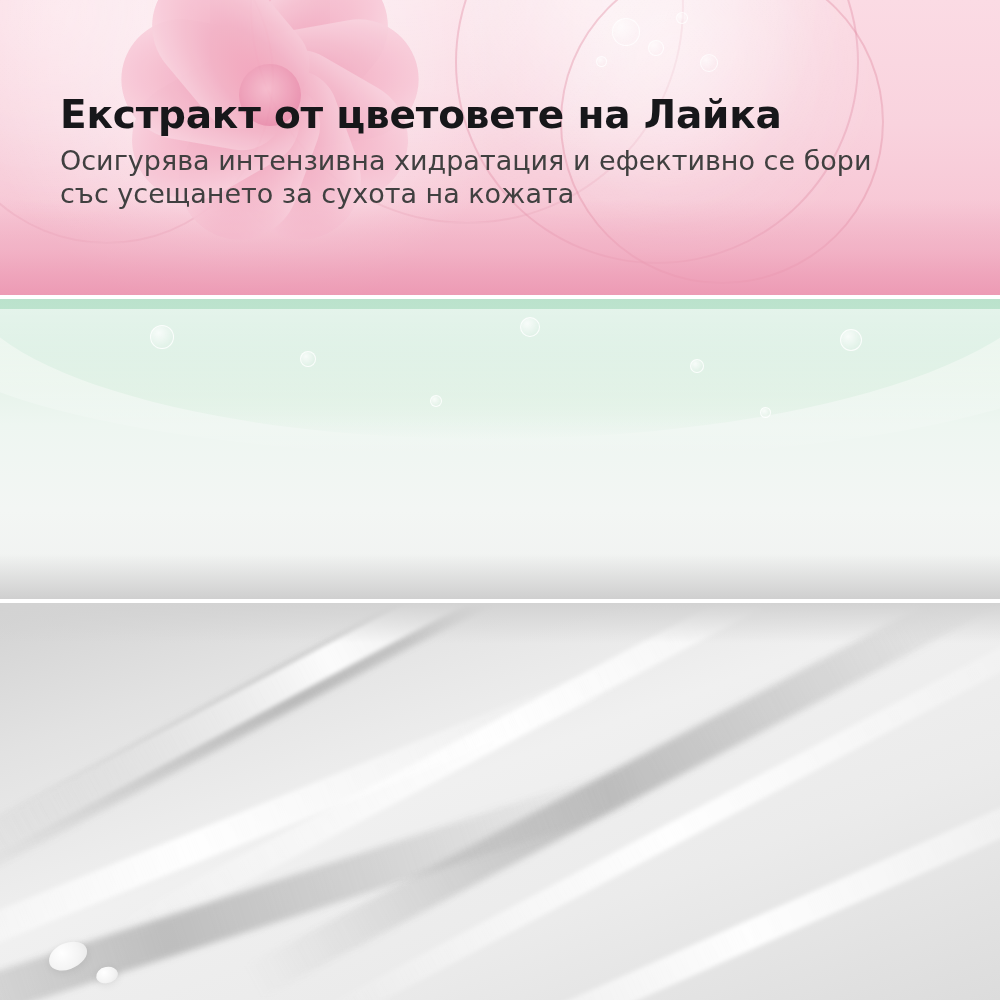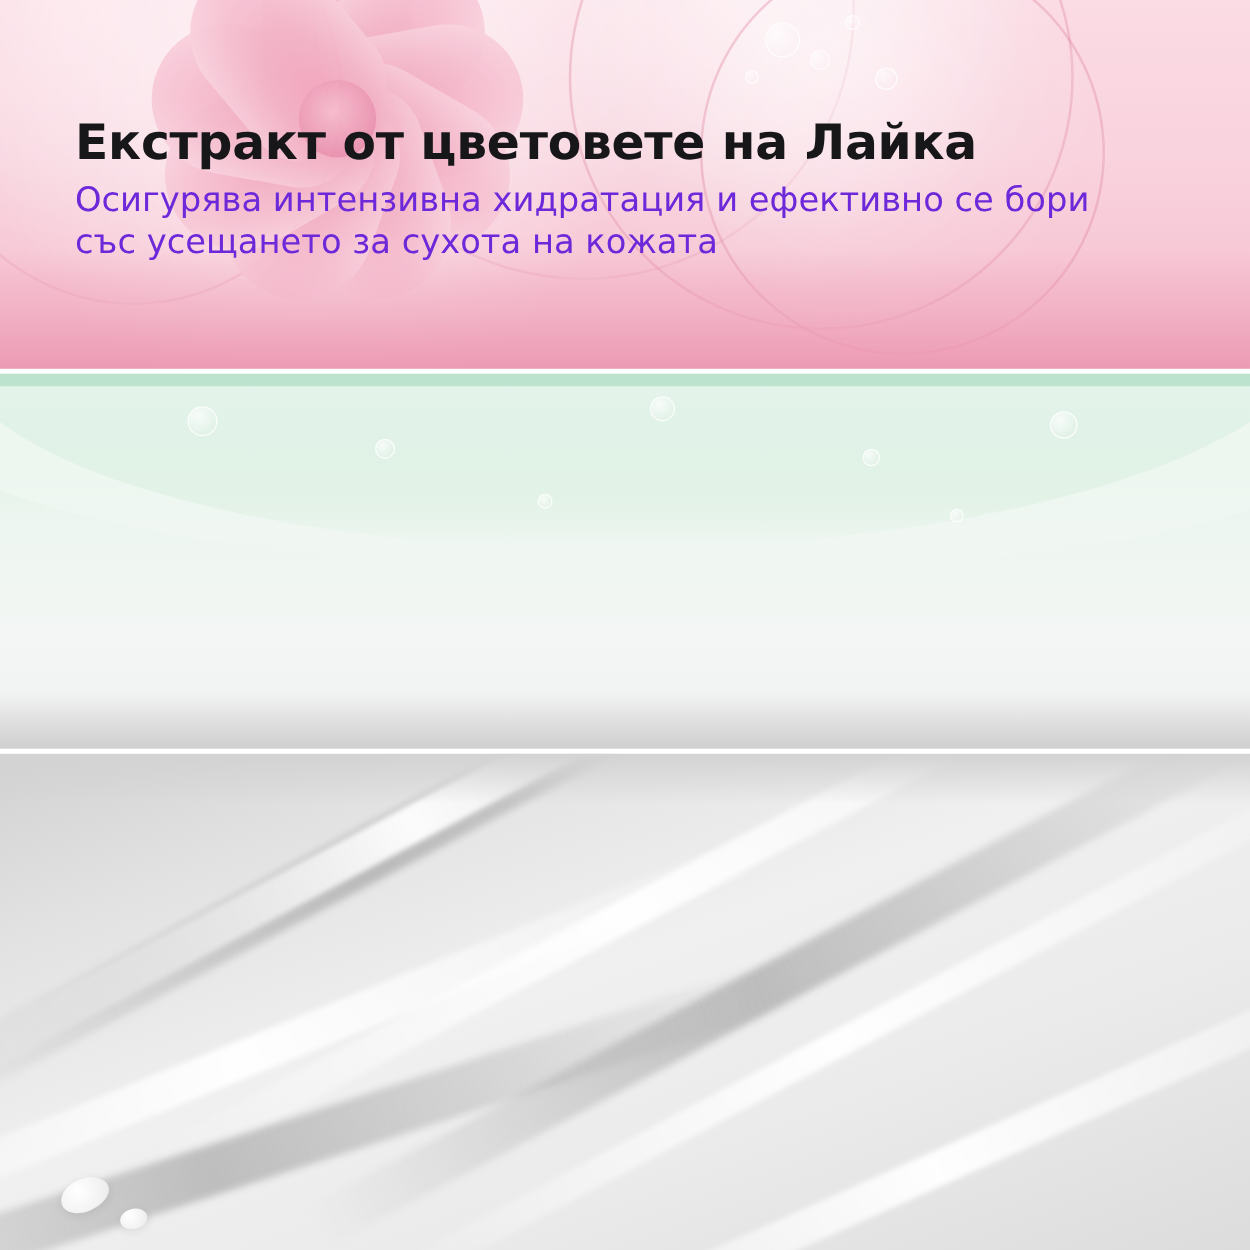--- a/index.html
+++ b/index.html
@@ -145,21 +145,21 @@
     font-size: 39px;
     font-weight: 700;
     color: #17171a;
     letter-spacing: -.2px;
     line-height: 1.1;
   }
   .desc {
     margin: 0;
     font-size: 27px;
     font-weight: 400;
-    color: #6d28d9;
+    color: #404040;
     line-height: 1.22;
     max-width: 830px;
   }
   .c1 { top: 94px; }
 </style>
 </head>
 <body>
 
 <div class="page">
 

